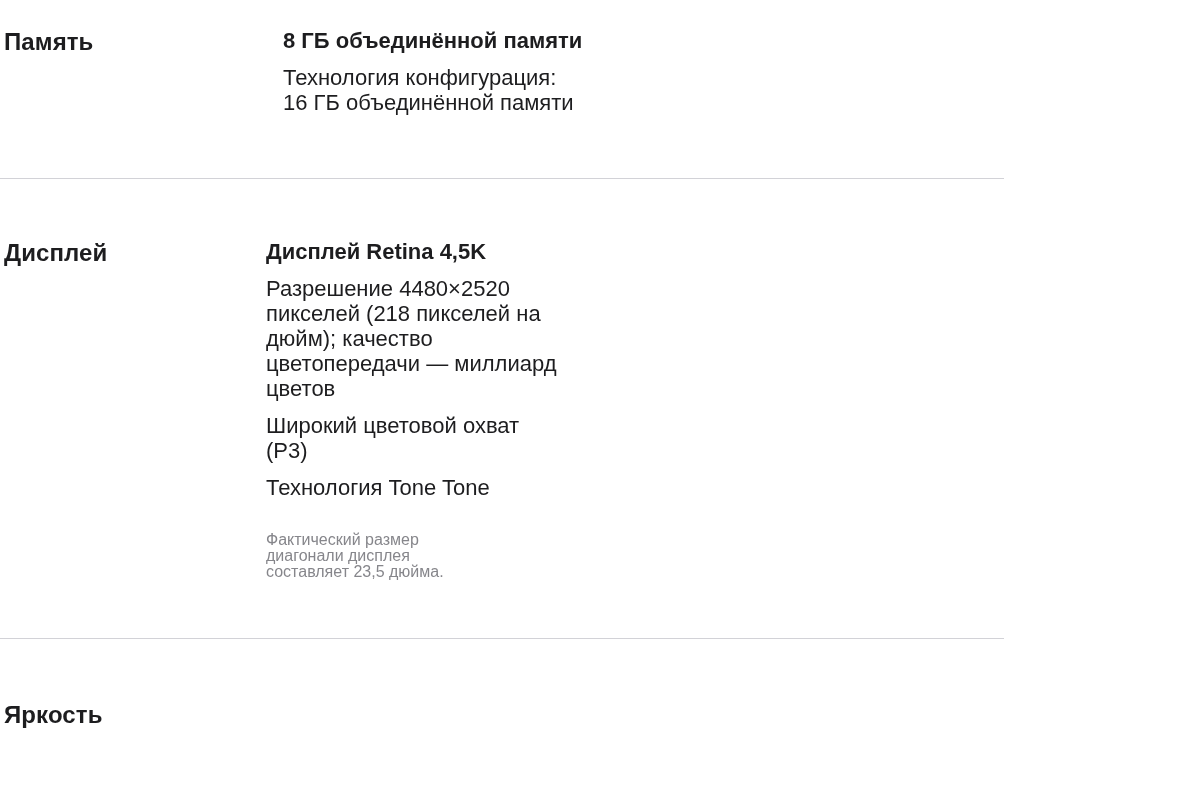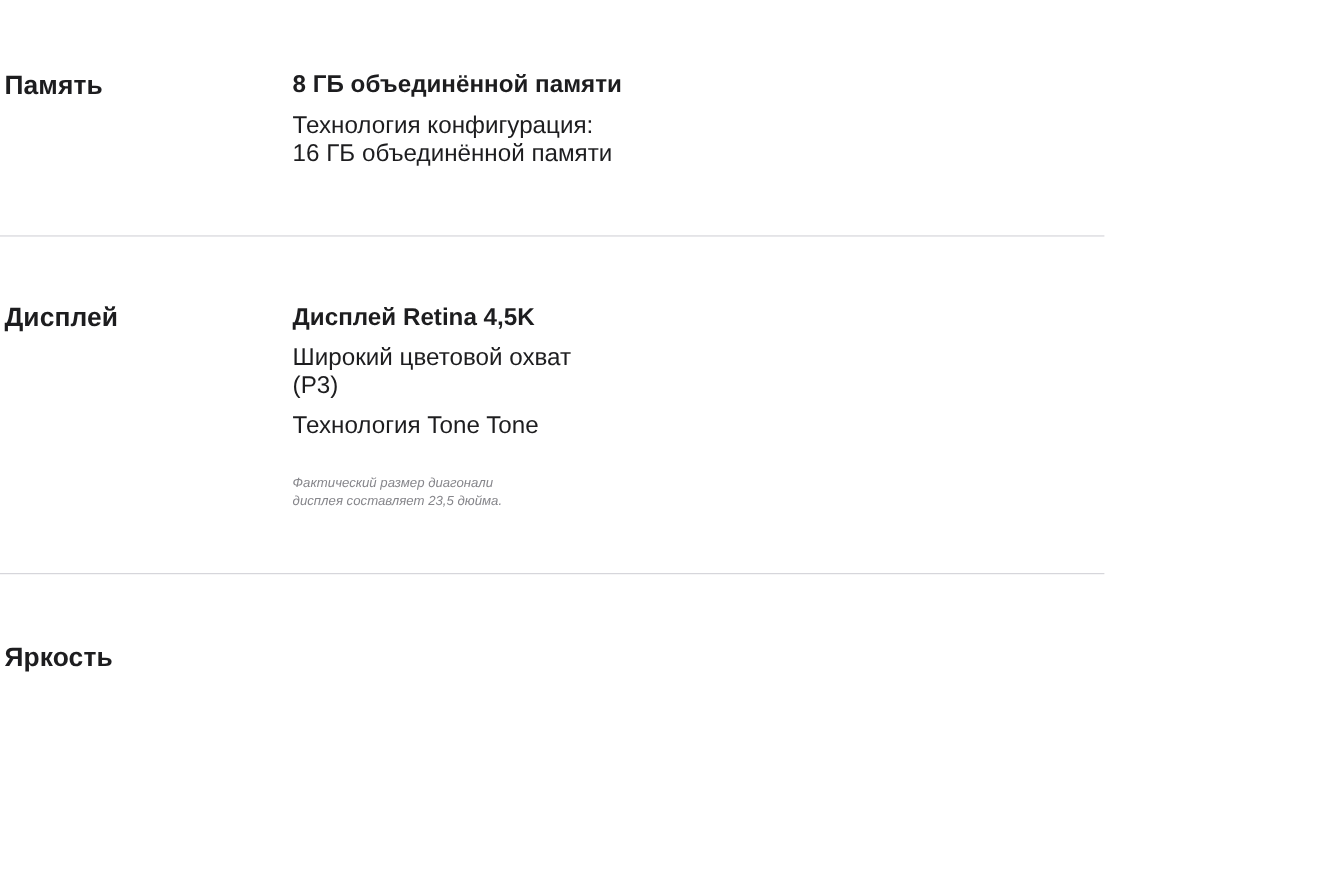--- a/index.html
+++ b/index.html
@@ -23,39 +23,38 @@
 
   .highlight, .body {
     font-size: 22px;
     line-height: 25px;
   }
   .highlight { font-weight: 600; }
   .narrow { max-width: 300px; }
 
   .row-content p + p { margin-top: 12px; }
 
-  .section-memory  { padding-top: 64px; padding-bottom: 63px; }
+  .section-memory  { padding-top: 28px; padding-bottom: 63px; gap: 17px; }
   .section-display { padding-top: 60px; padding-bottom: 58px; }
   .section-camera  { padding-top: 62px; }
 
   .divider {
     border: none;
     height: 1px;
     width: 1004px;
     margin-left: -4px;
     background: var(--divider, #d2d2d7);
   }
 
   .footnote {
-    font-size: 12px;
+    font-size: 16px;
     line-height: 16px;
     color: var(--muted, #86868b);
     max-width: 220px;
     margin-top: 32px !important;
-    font-style: italic;
   }
 </style>
 </head>
 <body>
 
 <div class="page">
 
   <section class="spec-row section-memory">
     <h2 class="row-title">Память</h2>
     <div class="row-content">
@@ -63,20 +62,21 @@
       <p class="body narrow"><span>Технология конфигурация:</span><br><span>16 ГБ объединённой памяти</span></p>
     </div>
   </section>
 
   <hr class="divider">
 
   <section class="spec-row section-display">
     <h2 class="row-title">Дисплей</h2>
     <div class="row-content">
       <p class="highlight narrow"><span>Дисплей Retina 4,5K</span><br></p>
+      <p class="body narrow">Разрешение 4480×2520 пикселей (218 пикселей на дюйм); качество цветопередачи — миллиард цветов</p>
       <p class="body narrow">Широкий цветовой охват (P3)</p>
       <p class="body narrow">Технология Tone Tone</p>
       <p class="footnote">Фактический размер диагонали дисплея составляет 23,5 дюйма.</p>
     </div>
   </section>
 
   <hr class="divider">
 
   <section class="spec-row section-camera">
     <h2 class="row-title">Яркость</h2>

